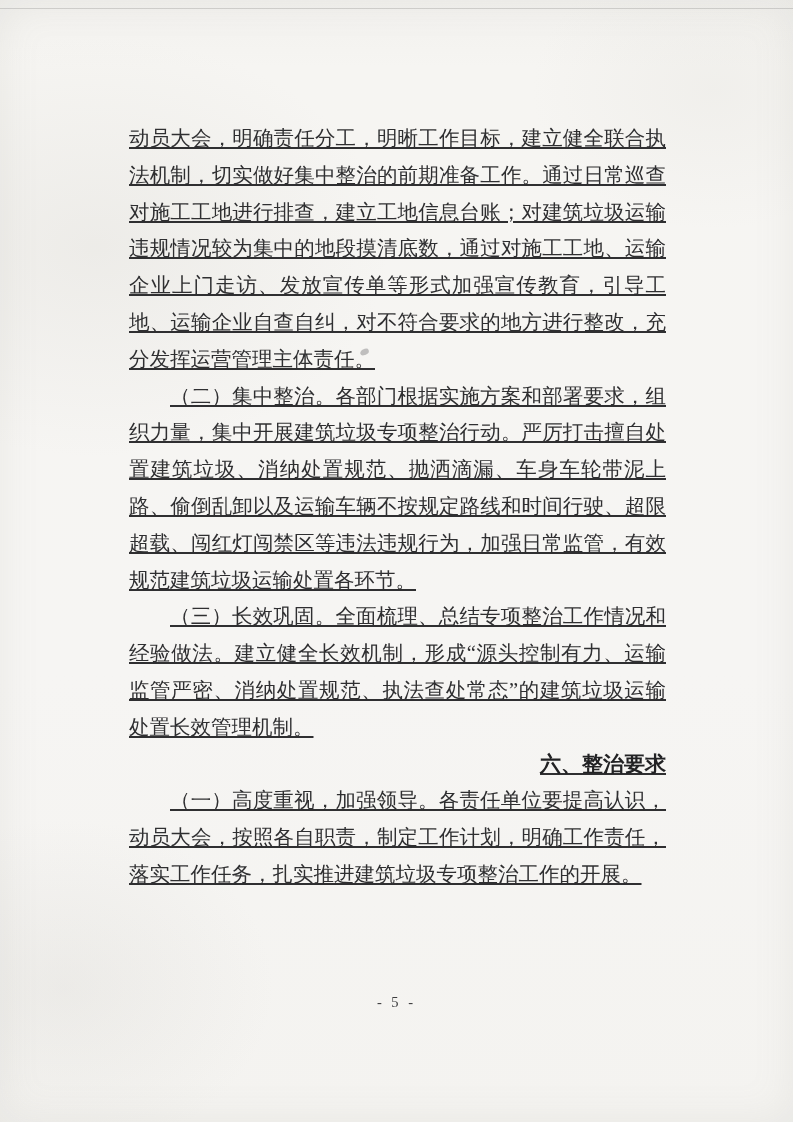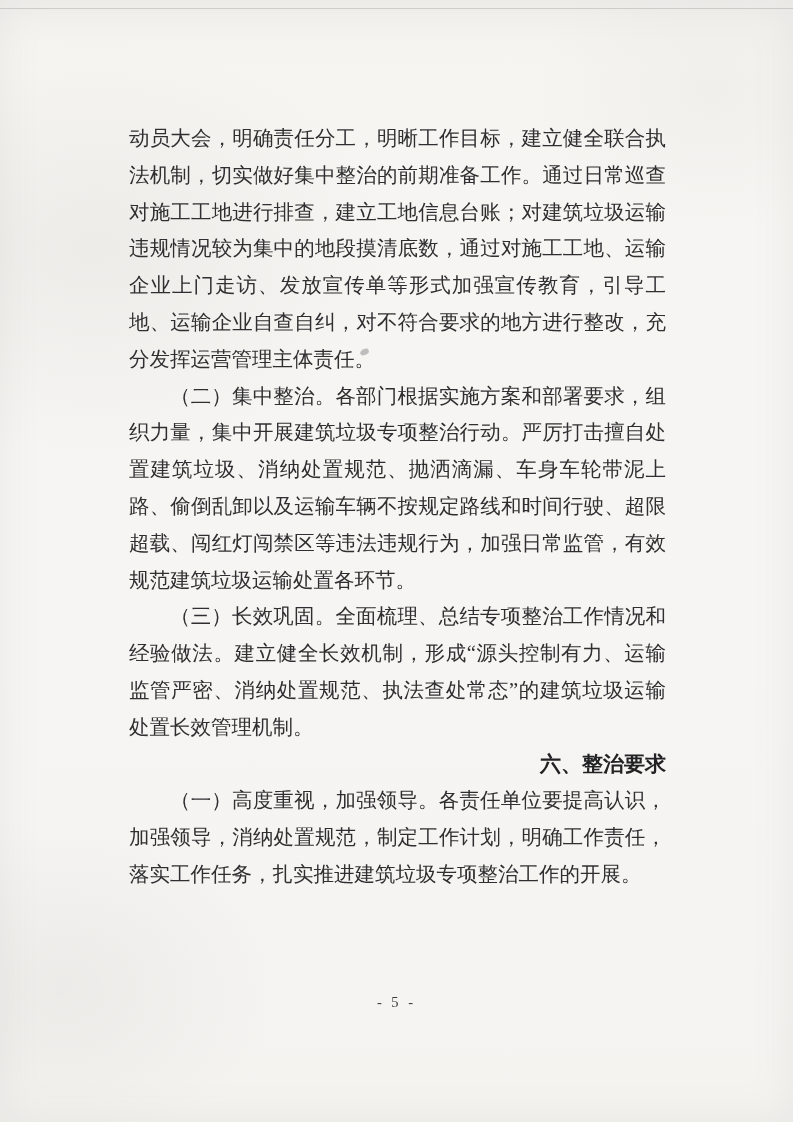--- a/index.html
+++ b/index.html
@@ -41,20 +41,21 @@
   .text-block {
     position: absolute;
     left: 129px;
     top: 120px;
     width: 537px;
     font-family: "Liberation Serif", "DejaVu Serif", serif;
     font-size: 20.5px;
     line-height: 36.8px;
     color: #2f2f31;
     text-align: justify;
+    text-decoration: underline;
   }
   .para {
     margin: 0;
     text-indent: 2em;
   }
   .para.no-indent {
     text-indent: 0;
   }
   .section-heading {
     margin: 0;
@@ -87,21 +88,21 @@
 
   <div class="text-block">
     <p class="para no-indent">动员大会，明确责任分工，明晰工作目标，建立健全联合执法机制，切实做好集中整治的前期准备工作。通过日常巡查对施工工地进行排查，建立工地信息台账；对建筑垃圾运输违规情况较为集中的地段摸清底数，通过对施工工地、运输企业上门走访、发放宣传单等形式加强宣传教育，引导工地、运输企业自查自纠，对不符合要求的地方进行整改，充分发挥运营管理主体责任。</p>
 
     <p class="para">（二）集中整治。各部门根据实施方案和部署要求，组织力量，集中开展建筑垃圾专项整治行动。严厉打击擅自处置建筑垃圾、消纳处置规范、抛洒滴漏、车身车轮带泥上路、偷倒乱卸以及运输车辆不按规定路线和时间行驶、超限超载、闯红灯闯禁区等违法违规行为，加强日常监管，有效规范建筑垃圾运输处置各环节。</p>
 
     <p class="para">（三）长效巩固。全面梳理、总结专项整治工作情况和经验做法。建立健全长效机制，形成“源头控制有力、运输监管严密、消纳处置规范、执法查处常态”的建筑垃圾运输处置长效管理机制。</p>
 
     <p class="section-heading">六、整治要求</p>
 
-    <p class="para">（一）高度重视，加强领导。各责任单位要提高认识，加强领导，消纳处置规范，制定工作计划，明确工作责任，落实工作任务，扎实推进建筑垃圾专项整治工作的开展。</p>
+    <p class="para">（一）高度重视，加强领导。各责任单位要提高认识，动员大会，按照各自职责，制定工作计划，明确工作责任，落实工作任务，扎实推进建筑垃圾专项整治工作的开展。</p>
 
   </div>
 
   <div class="scan-speck"></div>
 
   <div class="page-number">- 5 -</div>
 
 </div>
 
 </body></html>

